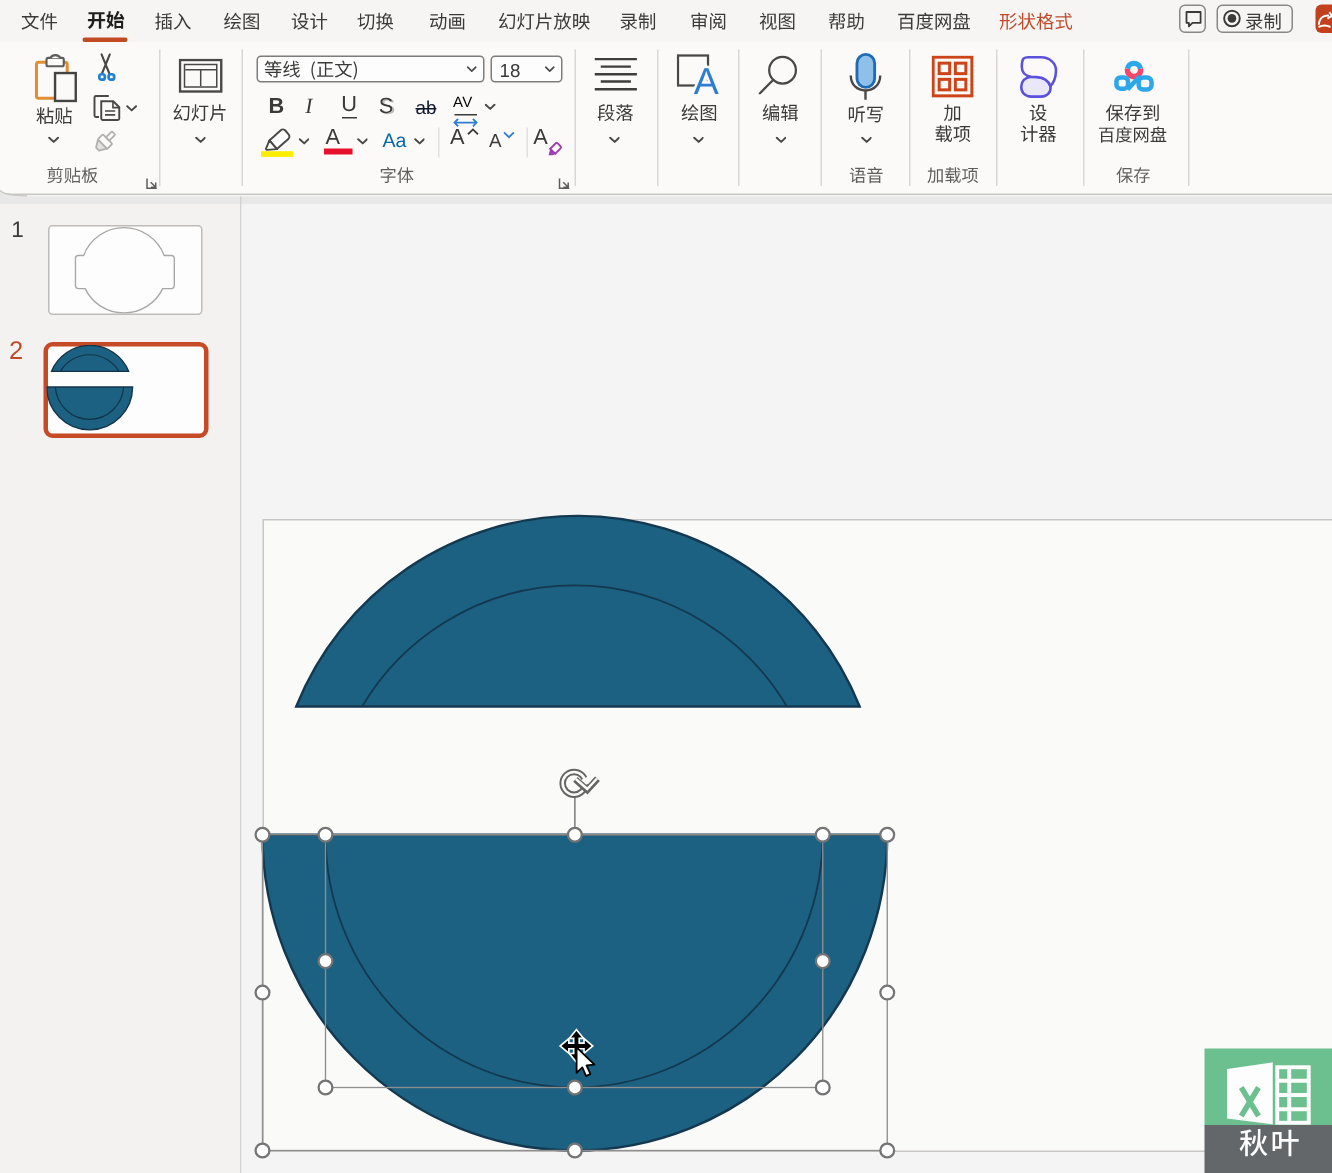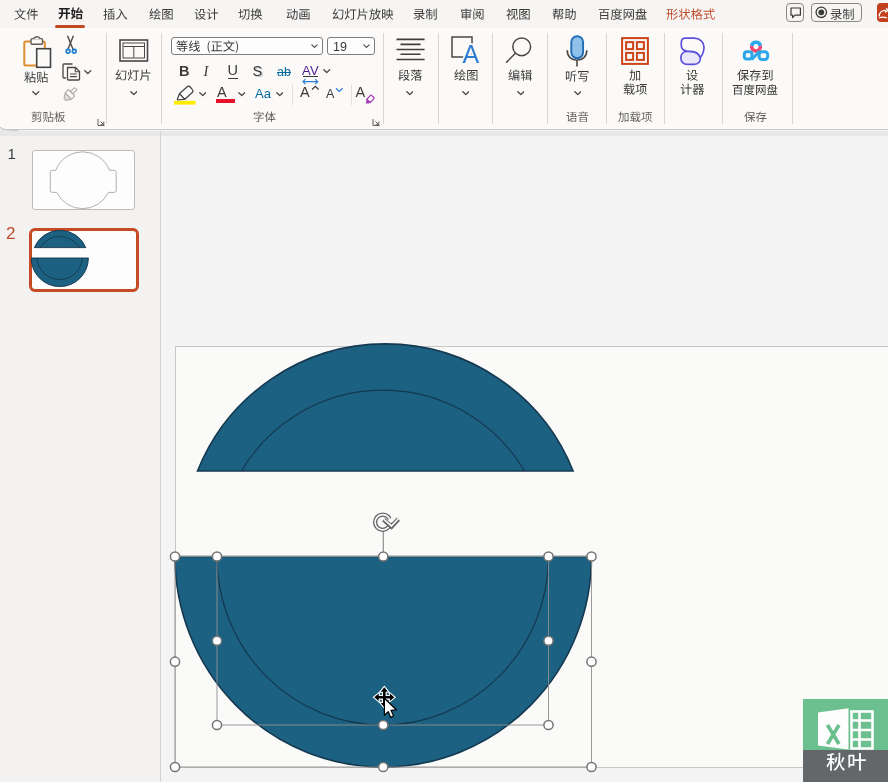--- a/index.html
+++ b/index.html
@@ -115,30 +115,30 @@
   </svg>
 <div style="position:absolute;left:161px;top:33px;width:1px;height:91px;background:#d9d7d5"></div>
 <div class="abs" style="left:171px;top:36.5px;width:151.5px;height:18.5px;background:#fdfdfd;border:1px solid #7f7d7b;border-radius:3px"></div>
 <svg style="position:absolute;left:176px;top:39.7px" width="63" height="15">
     <path d="M7.1 0.4C6.7 1.5 6 2.4 5.3 3.1L5.6 3.3V4.1H1.8V4.9H5.6V6H0.6V6.8H8.1V7.9H1V8.7H8.1V10.6C8.1 10.8 8.1 10.8 7.8 10.8C7.6 10.9 6.9 10.9 6.1 10.8C6.2 11.1 6.4 11.4 6.4 11.7C7.4 11.7 8.1 11.7 8.5 11.6C8.9 11.4 9 11.2 9 10.6V8.7H11.3V7.9H9V6.8H11.7V6H6.6V4.9H10.5V4.1H6.6V3.3H6.4C6.6 3 6.9 2.7 7.1 2.3H7.9C8.3 2.8 8.7 3.3 8.8 3.7L9.6 3.4C9.5 3.1 9.2 2.7 8.9 2.3H11.5V1.5H7.6C7.7 1.2 7.8 0.9 7.9 0.6ZM2.7 9.2C3.5 9.7 4.4 10.5 4.8 11.1L5.5 10.5C5.1 9.9 4.2 9.2 3.4 8.7ZM2.3 0.4C1.9 1.5 1.2 2.6 0.4 3.3C0.6 3.4 1 3.7 1.2 3.8C1.6 3.4 2 2.9 2.3 2.3H2.8C3 2.8 3.3 3.3 3.3 3.7L4.2 3.4C4.1 3.1 3.9 2.7 3.7 2.3H6V1.5H2.8C2.9 1.2 3 1 3.1 0.7Z M12.9 10.1 13.1 11C14.2 10.6 15.6 10.2 17.1 9.8L16.9 9C15.4 9.4 13.9 9.8 12.9 10.1ZM20.8 1.2C21.4 1.5 22.2 2 22.6 2.3L23.1 1.8C22.7 1.4 21.9 1 21.3 0.7ZM13.1 5.6C13.2 5.5 13.5 5.4 15 5.2C14.5 6 14 6.6 13.8 6.9C13.4 7.3 13.1 7.6 12.9 7.7C13 7.9 13.1 8.3 13.2 8.5C13.4 8.4 13.8 8.2 16.9 7.6C16.9 7.4 16.9 7.1 16.9 6.9L14.5 7.3C15.4 6.2 16.3 4.9 17.1 3.5L16.3 3C16.1 3.5 15.8 4 15.6 4.4L14 4.6C14.7 3.5 15.4 2.2 16 0.9L15.1 0.5C14.6 2 13.7 3.6 13.5 4C13.2 4.4 13 4.6 12.8 4.7C12.9 5 13 5.4 13.1 5.6ZM23 6.5C22.5 7.2 21.9 8 21.1 8.6C20.9 7.9 20.7 7.1 20.6 6.3L23.7 5.7L23.6 4.9L20.5 5.4C20.4 4.9 20.4 4.4 20.3 3.8L23.4 3.4L23.2 2.6L20.3 3C20.2 2.2 20.2 1.3 20.2 0.5H19.3C19.3 1.4 19.4 2.3 19.4 3.1L17.5 3.4L17.6 4.2L19.5 4C19.5 4.5 19.6 5.1 19.6 5.6L17.2 6L17.4 6.9L19.7 6.4C19.9 7.4 20.1 8.4 20.3 9.1C19.3 9.8 18.1 10.4 16.8 10.7C17.1 10.9 17.3 11.3 17.4 11.5C18.6 11.1 19.7 10.6 20.6 9.9C21.1 11 21.8 11.7 22.7 11.7C23.5 11.7 23.8 11.3 23.9 9.9C23.7 9.8 23.4 9.6 23.3 9.4C23.2 10.5 23.1 10.8 22.8 10.8C22.2 10.8 21.8 10.3 21.4 9.4C22.4 8.7 23.2 7.8 23.8 6.8Z M33.4 13.1 34.1 12.8C33 11.1 32.5 9 32.5 6.9C32.5 4.9 33 2.8 34.1 1.1L33.4 0.8C32.3 2.6 31.6 4.6 31.6 6.9C31.6 9.3 32.3 11.3 33.4 13.1Z M36.9 4.5V10.3H35.3V11.2H46.2V10.3H41.5V6.4H45.3V5.5H41.5V2.3H45.8V1.4H35.7V2.3H40.6V10.3H37.9V4.5Z M52 0.7C52.4 1.3 52.7 2.1 52.9 2.6L53.9 2.3C53.7 1.8 53.3 1 52.9 0.4ZM47.4 2.6V3.5H49.3C50.1 5.4 51 7 52.3 8.3C50.9 9.4 49.3 10.2 47.3 10.8C47.4 11 47.7 11.5 47.8 11.7C49.9 11 51.6 10.2 52.9 9C54.3 10.2 56 11.1 58 11.6C58.1 11.4 58.4 11 58.6 10.8C56.7 10.3 55 9.4 53.7 8.3C54.9 7 55.8 5.5 56.5 3.5H58.5V2.6ZM53 7.6C51.8 6.5 50.9 5.1 50.3 3.5H55.5C54.9 5.2 54 6.5 53 7.6Z M60.2 13.1C61.4 11.3 62 9.3 62 6.9C62 4.6 61.4 2.6 60.2 0.8L59.5 1.1C60.6 2.8 61.1 4.9 61.1 6.9C61.1 9 60.6 11.1 59.5 12.8Z" fill="#3b3a39"></path>
   </svg>
 <svg style="position:absolute;left:310.5px;top:44.3px" width="7" height="5.359999999999999">
     <path d="M0.8 0.8 L3.5 3.4 L6.2 0.8" fill="none" stroke="#4a4846" stroke-width="1.1" stroke-linecap="round" stroke-linejoin="round"></path>
   </svg>
 <div class="abs" style="left:326.5px;top:36.5px;width:48.5px;height:18.5px;background:#fdfdfd;border:1px solid #7f7d7b;border-radius:3px"></div>
-<div class="abs" style="left:333px;top:40px;font-size:12.5px;color:#3b3a39">19</div>
+<div class="abs" style="left:333px;top:40px;font-size:12.5px;color:#3b3a39">18</div>
 <svg style="position:absolute;left:363.0px;top:44.3px" width="7" height="5.359999999999999">
     <path d="M0.8 0.8 L3.5 3.4 L6.2 0.8" fill="none" stroke="#4a4846" stroke-width="1.1" stroke-linecap="round" stroke-linejoin="round"></path>
   </svg>
 <div class="abs" style="left:179px;top:62.5px;font-size:14.5px;font-weight:bold;color:#3b3a39">B</div>
 <div class="abs" style="left:203.5px;top:62.5px;font-size:14.5px;font-style:italic;font-family:'Liberation Serif',serif;color:#3b3a39">I</div>
 <div class="abs" style="left:227.5px;top:62.5px;font-size:14.5px;color:#3b3a39;border-bottom:1.4px solid #3b3a39;line-height:15px">U</div>
 <div class="abs" style="left:252.5px;top:62.5px;font-size:14.5px;color:#3b3a39;text-shadow:1.3px 1.3px 0 #bbb">S</div>
-<div class="abs" style="left:277px;top:64.5px;font-size:12.5px;color:#0369a1;text-decoration:line-through">ab</div>
-<div class="abs" style="left:302px;top:62.5px;font-size:13px;color:#4c1d95;letter-spacing:0.2px">AV</div>
+<div class="abs" style="left:277px;top:64.5px;font-size:12.5px;color:#0f172a;text-decoration:line-through">ab</div>
+<div class="abs" style="left:302px;top:62.5px;font-size:10px;color:#000000;letter-spacing:0.2px">AV</div>
 <div class="abs" style="left:302.5px;top:76.2px;width:15.5px;height:1.3px;background:#3b3a39"></div>
 <svg class="abs" style="left:302px;top:78.2px" width="17" height="8">
     <path d="M3.4 1.2 L1 3.7 L3.4 6.2 M13.3 1.2 L15.7 3.7 L13.3 6.2 M1.6 3.7 H15.1" stroke="#2d7dd2" stroke-width="1.2" fill="none"></path>
   </svg>
 <svg style="position:absolute;left:323.2px;top:69.2px" width="7.5" height="5.6">
     <path d="M0.8 0.8 L3.8 3.6 L6.7 0.8" fill="none" stroke="#4a4846" stroke-width="1.3" stroke-linecap="round" stroke-linejoin="round"></path>
   </svg>
 <svg class="abs" style="left:172.5px;top:84.5px" width="24" height="20">
 <path d="M6.6 8.6 L14.2 1.8 a2.1 2.1 0 0 1 3 0.2 L19.4 4.6 a2.1 2.1 0 0 1 -0.2 3 L11.6 14.4 Z" fill="#fdfdfd" stroke="#4a4846" stroke-width="1.3" stroke-linejoin="round"></path>
 <path d="M6.6 8.6 L11.6 14.4 L4.9 14.9 a0.6 0.6 0 0 1 -0.5 -0.9 Z" fill="#fdfdfd" stroke="#4a4846" stroke-width="1.3" stroke-linejoin="round"></path>

